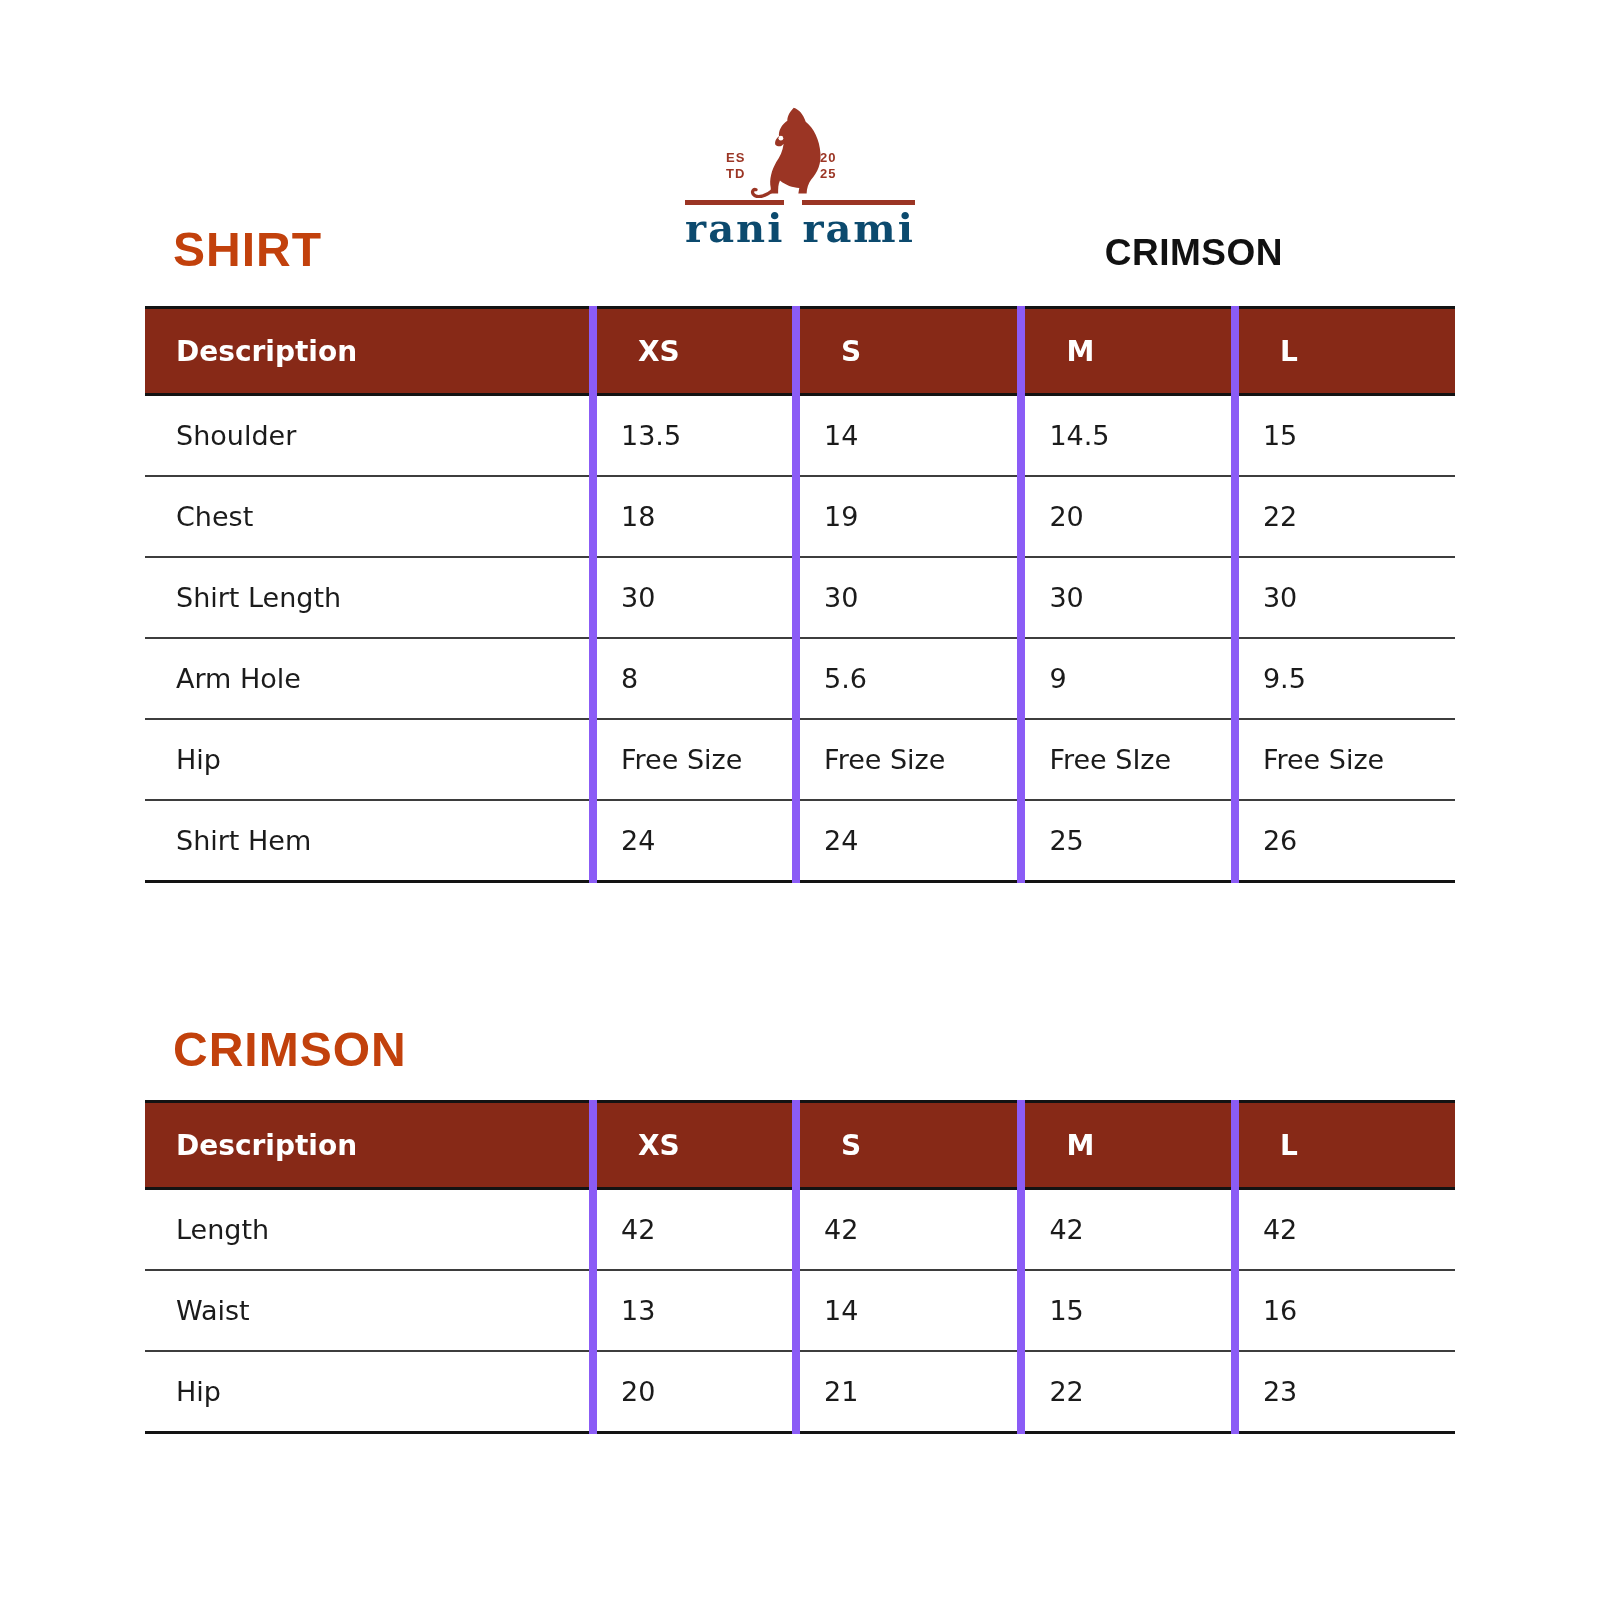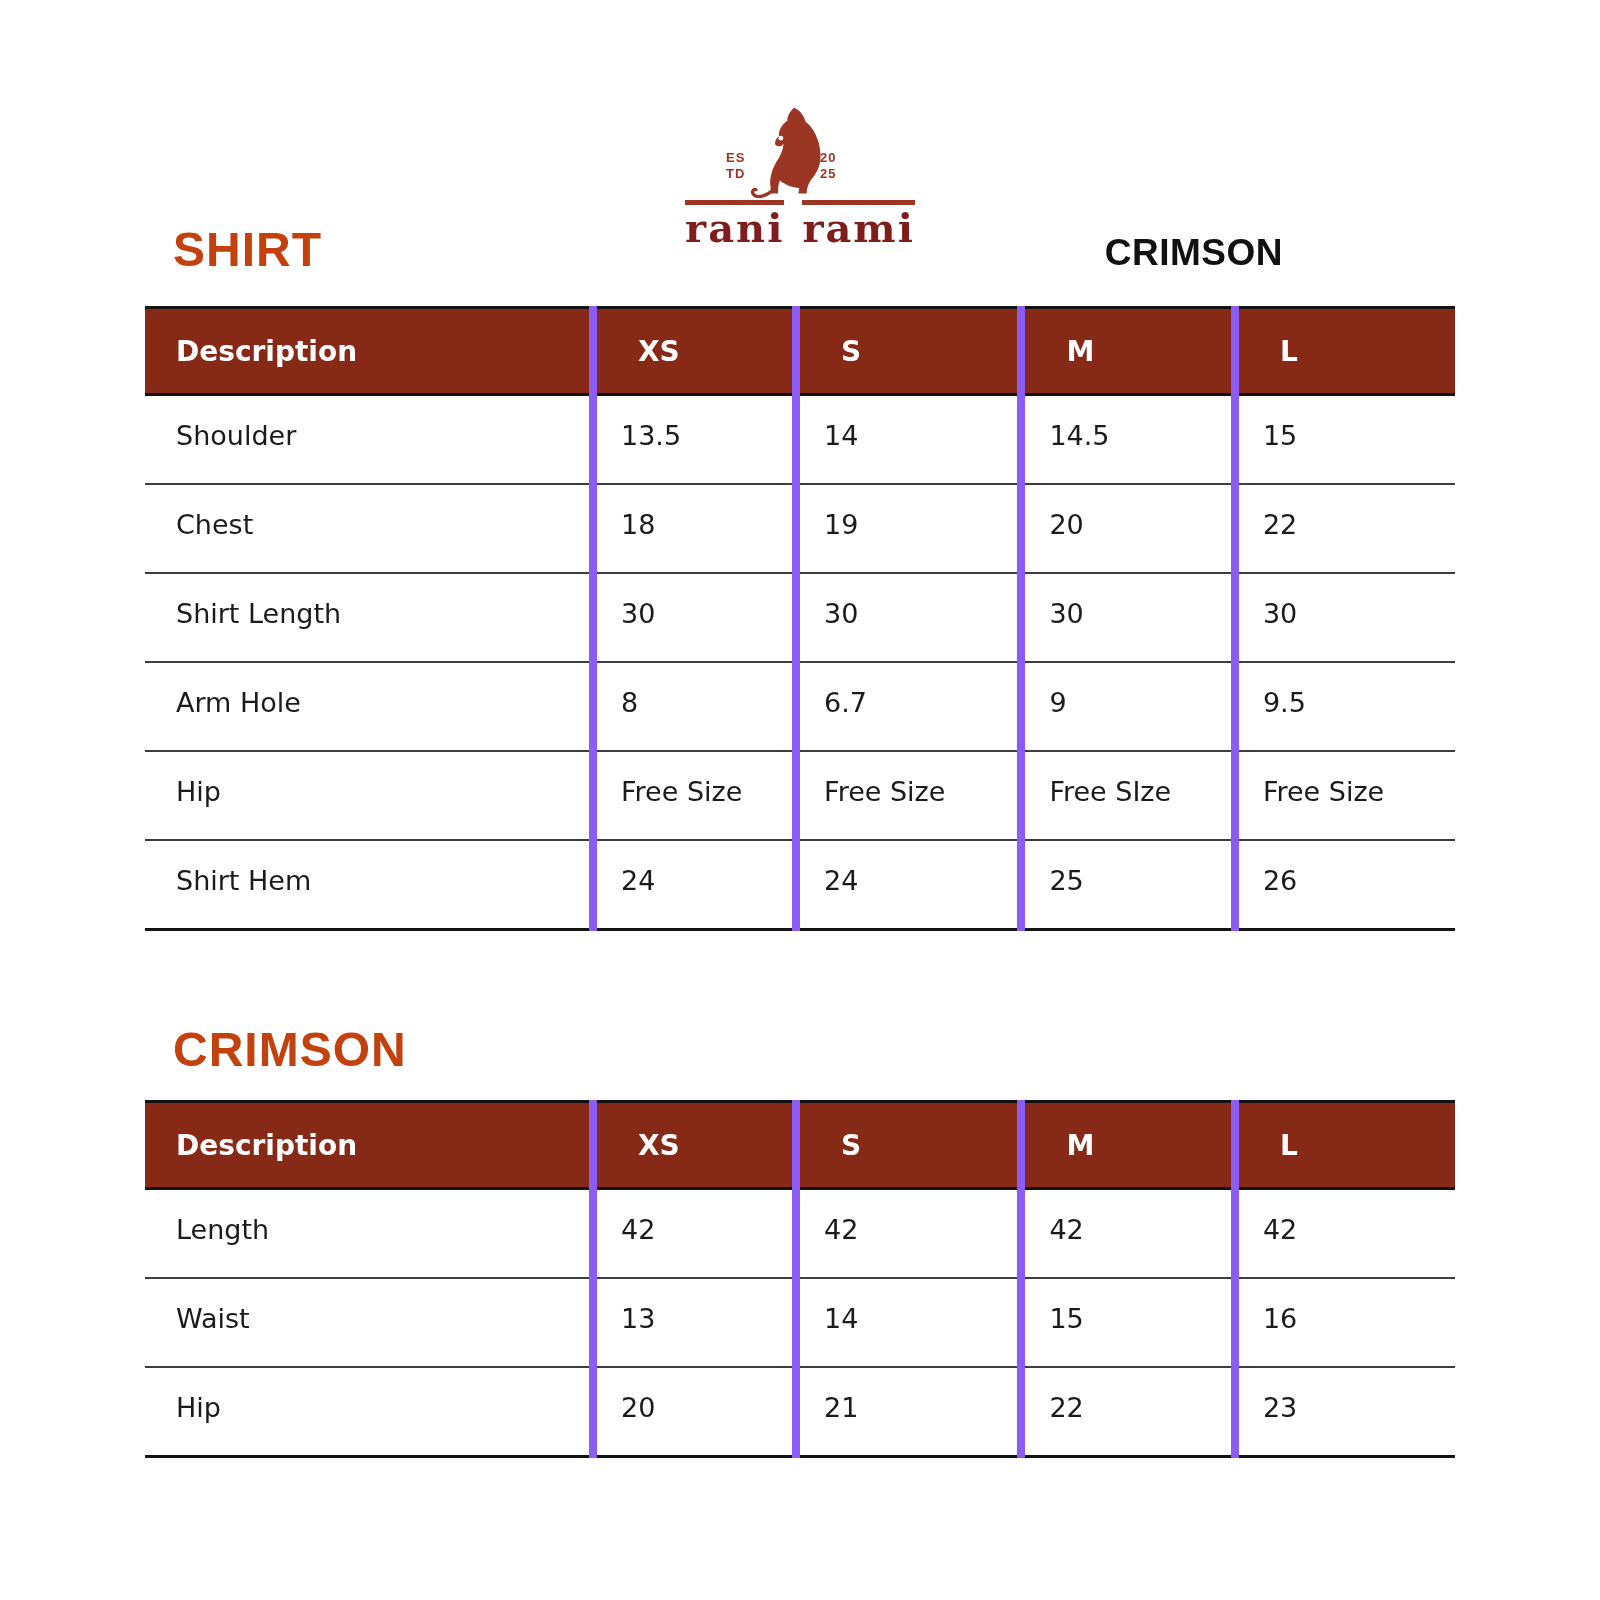--- a/index.html
+++ b/index.html
@@ -25,21 +25,21 @@
   }
   .estd-left{left:726px;}
   .estd-right{left:820px;}
   .wordmark{
     position:absolute;left:0;top:200px;width:1600px;
     display:flex;justify-content:center;gap:18px;
   }
   .wordmark .word{
     font-family:"DejaVu Serif","Liberation Serif",serif;
     font-weight:700;font-size:40px;line-height:44px;
-    color:#7f1d1d;letter-spacing:2px;
+    color:#0c4a6e;letter-spacing:2px;
     border-top:5px solid #9B3524;padding-top:1px;
   }
 
   
   .section-title{
     position:absolute;left:173px;
     font-family:"Liberation Sans",sans-serif;
     font-weight:800;font-size:48px;letter-spacing:1px;color:#c2410c;
   }
   #shirt-title{top:222px;}
@@ -66,21 +66,21 @@
   .size-table th{
     background:#872917;color:#ffffff;
     font-size:28px;font-weight:700;
     height:84px;text-align:left;vertical-align:middle;
     padding:0 6px 0 41px;
     border-bottom:3px solid #131313;
   }
   .size-table td{
     height:79px;font-size:27px;font-weight:400;color:#1b1b1b;
     text-align:left;vertical-align:middle;
-    padding:0 6px 8px 24px;
+    padding:0 6px 0 24px;
     border-bottom:2px solid #3d3d3d;
     background:#ffffff;
   }
   .size-table th:first-child,
   .size-table td:first-child{padding-left:31px;}
   .size-table th + th,
   .size-table td + td{border-left:8px solid #8b5cf6;}
   .size-table tbody tr:last-child td{border-bottom:3px solid #131313;}
 </style>
 </head>
@@ -142,21 +142,21 @@
       <tr>
         <td>Shirt Length</td>
         <td>30</td>
         <td>30</td>
         <td>30</td>
         <td>30</td>
       </tr>
       <tr>
         <td>Arm Hole</td>
         <td>8</td>
-        <td>6.7</td>
+        <td>5.6</td>
         <td>9</td>
         <td>9.5</td>
       </tr>
       <tr>
         <td>Hip</td>
         <td>Free Size</td>
         <td>Free Size</td>
         <td>Free SIze</td>
         <td>Free Size</td>
       </tr>

